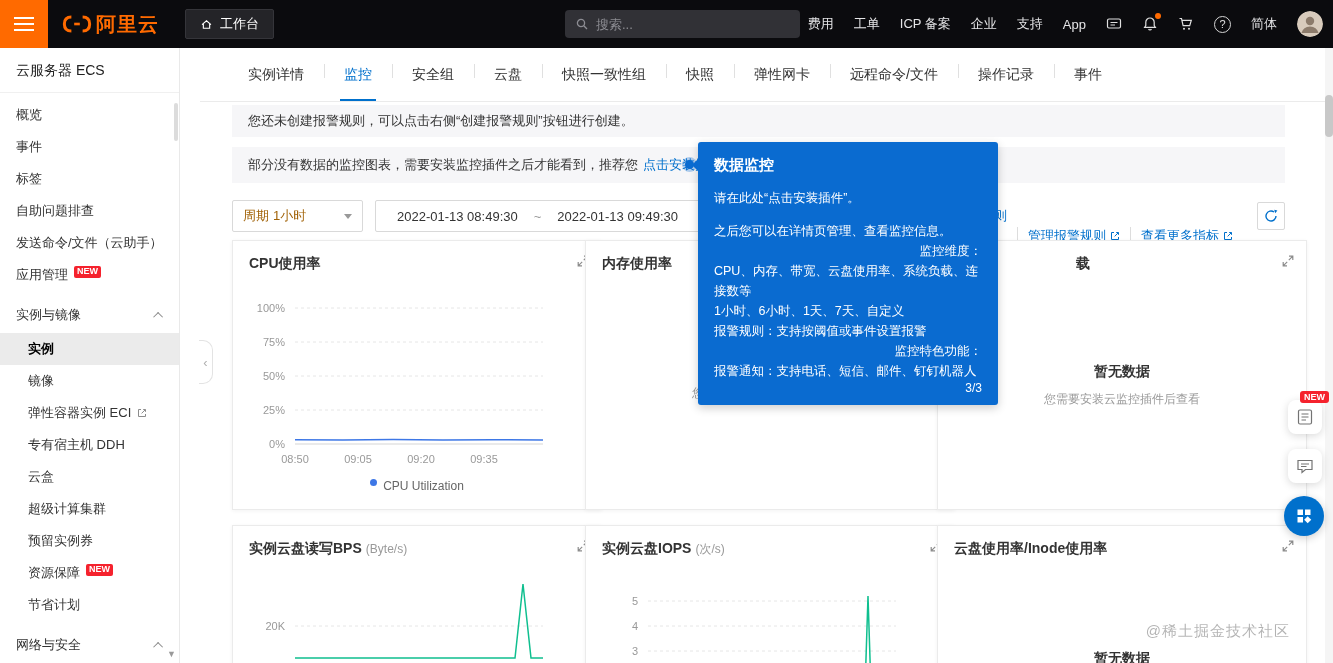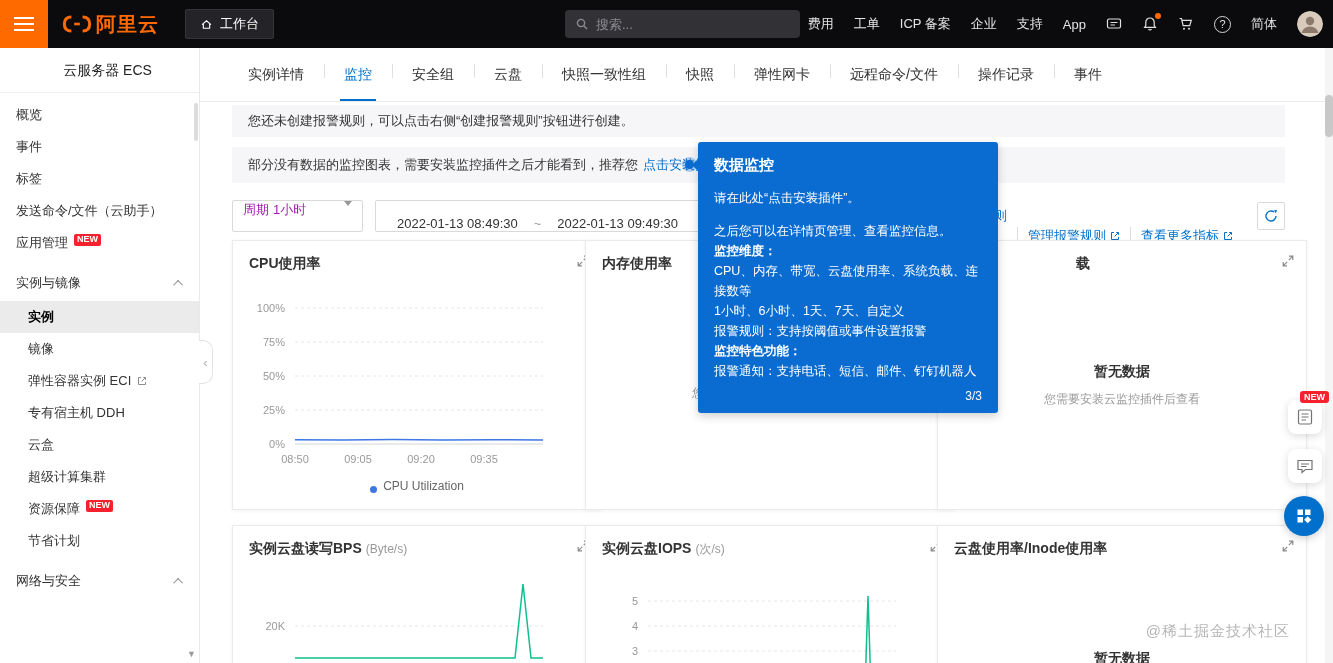--- a/index.html
+++ b/index.html
@@ -18,21 +18,21 @@
   .search-input{background:transparent;border:none;outline:none;color:#ddd;font-size:13px;width:180px;font-family:inherit;}
   .search-input::placeholder{color:#8d8d93;}
   .top-right{position:absolute;right:10px;top:0;height:48px;display:flex;align-items:center;gap:20px;color:#e4e4e6;font-size:13px;}
   .tnav{cursor:pointer;white-space:nowrap;}
   .ticon{position:relative;display:flex;align-items:center;cursor:pointer;}
   .dot{position:absolute;top:-3px;right:-3px;width:6px;height:6px;background:#ff6a00;border-radius:50%;}
   .helpc{width:17px;height:17px;border:1px solid #d5d5d5;border-radius:50%;display:flex;align-items:center;justify-content:center;font-size:11px;color:#e0e0e0;cursor:pointer;}
   .avatar{width:26px;height:26px;border-radius:50%;overflow:hidden;cursor:pointer;display:flex;}
 
   
-  .sidebar{position:absolute;top:48px;left:0;width:200px;bottom:0;background:#fff;border-right:1px solid #e9e9e9;z-index:10;text-align:center;}
+  .sidebar{position:absolute;top:48px;left:0;width:180px;bottom:0;background:#fff;border-right:1px solid #e9e9e9;z-index:10;}
   .sb-title{height:45px;line-height:45px;padding-left:16px;font-size:14px;color:#222;border-bottom:1px solid #f0f0f0;}
   .sb-list{padding-top:6px;}
   .sb-item{height:32px;display:flex;align-items:center;gap:6px;padding-left:16px;font-size:13px;color:#333;cursor:pointer;white-space:nowrap;}
   .sb-sub{padding-left:28px;}
   .sb-item.active{background:#ebebeb;font-weight:bold;color:#000;}
   .sb-group{height:36px;margin-top:6px;padding:0 16px;font-size:13px;color:#333;display:flex;justify-content:space-between;align-items:center;cursor:pointer;}
   .badge-new{display:inline-block;padding:1px 3px;font-size:9px;line-height:1.1;color:#fff;background:#f5222d;border-radius:2px;font-weight:bold;transform:translateY(-3px);}
   .chev{display:inline-block;width:7px;height:7px;border-left:1.4px solid #8c8c8c;border-top:1.4px solid #8c8c8c;transform:rotate(45deg) translateY(2px);}
   .sb-scroll{position:absolute;right:1px;top:55px;width:4px;height:38px;background:#dcdcdc;border-radius:2px;cursor:pointer;}
   .sb-down{position:absolute;right:3px;bottom:4px;font-size:9px;color:#9a9a9a;cursor:pointer;}
@@ -46,23 +46,23 @@
   .tab.active{color:#0070cc;}
   .tab.active::after{content:"";position:absolute;left:16px;right:16px;bottom:0;height:2px;background:#0070cc;}
 
   .notice{position:absolute;left:32px;width:1053px;background:#f6f6f8;font-size:13px;color:#333;display:flex;align-items:center;padding:0 16px;}
   .notice1{top:57px;height:32px;}
   .notice2{top:99px;height:36px;}
   .blue{color:#0070cc;}
   .notice2 a{margin-left:5px;}
 
   .toolbar{position:absolute;top:152px;left:32px;width:1053px;height:32px;}
-  .period{position:absolute;left:0;top:0;width:131px;height:32px;border:1px solid #d9d9d9;border-radius:2px;display:flex;padding:0 10px;font-size:13px;gap:4px;color:#a21caf;cursor:pointer;background:#fff;}
+  .period{position:absolute;left:0;top:0;width:131px;height:32px;border:1px solid #d9d9d9;border-radius:2px;display:flex;align-items:center;padding:0 10px;font-size:13px;gap:4px;color:#a16207;cursor:pointer;background:#fff;}
   .caret{margin-left:auto;width:0;height:0;border-left:4px solid transparent;border-right:4px solid transparent;border-top:5px solid #999;}
-  .daterange{position:absolute;left:143px;top:0;width:325px;height:32px;border:1px solid #d9d9d9;border-radius:2px;display:flex;align-items:flex-end;justify-content:center;gap:16px;font-size:13px;color:#333;cursor:pointer;background:#fff;}
+  .daterange{position:absolute;left:143px;top:0;width:325px;height:32px;border:1px solid #d9d9d9;border-radius:2px;display:flex;align-items:center;justify-content:center;gap:16px;font-size:13px;color:#333;cursor:pointer;background:#fff;}
   .daterange .sep{color:#999;}
   .tb-links{position:absolute;right:42px;top:0;height:32px;display:flex;align-items:center;font-size:13px;}
   .tb-links a{color:#0070cc;display:flex;align-items:center;gap:4px;padding:0 10px;}
   .tb-links a + a{border-left:1px solid #ddd;margin-top:40px;}
   .refresh{position:absolute;right:0;top:2px;width:28px;height:28px;border:1px solid #d9d9d9;border-radius:2px;display:flex;align-items:center;justify-content:center;background:#fff;cursor:pointer;}
 
   
   .card{position:absolute;width:370px;background:#fff;border:1px solid #ebebeb;box-shadow:0 1px 4px rgba(0,0,0,0.05);}
   .c1{left:32px;top:192px;height:270px;}
   .c2{left:385px;top:192px;height:270px;}
@@ -73,36 +73,36 @@
   .card-title{position:absolute;left:16px;top:14px;font-size:14px;font-weight:bold;color:#333;white-space:nowrap;}
   .c3 .card-title{left:138px;}
   .card-unit{font-weight:normal;font-size:12px;color:#999;margin-left:4px;}
   .card-expand{position:absolute;right:12px;top:14px;cursor:pointer;display:flex;}
   .chart-svg{position:absolute;left:0;top:50px;}
   .chart-svg2{position:absolute;left:0;top:45px;}
   .yt{font-size:11px;fill:#999;text-anchor:end;}
   .xt{font-size:11px;fill:#999;text-anchor:middle;}
   .grid{stroke:#e6e6e6;stroke-dasharray:3 3;}
   .axis{stroke:#d5d5d5;}
-  .legend{position:absolute;left:0;right:0;top:238px;display:flex;justify-content:center;align-items:flex-end;gap:6px;font-size:12px;color:#666;}
+  .legend{position:absolute;left:0;right:0;top:238px;display:flex;justify-content:center;align-items:flex-start;gap:6px;font-size:12px;color:#666;}
   .legend-dot{width:7px;height:7px;border-radius:50%;background:#3d77e6;}
   .empty-title{position:absolute;left:0;right:0;text-align:center;font-size:14px;font-weight:bold;color:#333;}
   .empty-hint{position:absolute;left:0;right:0;text-align:center;font-size:12px;color:#999;}
   .c3 .empty-title{top:122px;}
   .c3 .empty-hint{top:150px;}
   .c2 .empty-hint{top:144px;}
   .c6 .empty-title{top:124px;}
 
   
   .tooltip{position:absolute;left:498px;top:94px;width:300px;background:#0a6bd0;border-radius:3px;color:#fff;padding:14px 16px 10px;z-index:40;box-shadow:0 3px 10px rgba(0,0,0,0.2);}
   .tt-title{font-size:15px;font-weight:bold;margin-bottom:13px;}
   .tt-line{font-size:12.5px;line-height:20px;}
   .tt-p1{margin-bottom:13px;}
-  .tt-b{font-weight:bold;}
-  .tt-step{text-align:right;font-size:12px;margin-top:8px;}
+  .tt-b{font-weight:normal;text-align:right;}
+  .tt-step{text-align:right;font-size:12px;}
   .tt-arrow{position:absolute;left:-6px;top:17px;width:0;height:0;border-top:6px solid transparent;border-bottom:6px solid transparent;border-right:6px solid #0a6bd0;}
   .beacon{position:absolute;left:-13px;top:18px;width:9px;height:9px;border-radius:50%;background:#0a6bd0;box-shadow:0 0 0 3px rgba(10,107,208,0.3);}
 
   
   .fw{position:absolute;right:11px;width:34px;height:34px;background:#fff;border-radius:8px;box-shadow:0 2px 8px rgba(0,0,0,0.15);display:flex;align-items:center;justify-content:center;z-index:60;cursor:pointer;}
   .fw1{top:400px;}
   .fw2{top:449px;}
   .fw-new{position:absolute;right:4px;top:391px;background:#f5222d;color:#fff;font-size:9px;font-weight:bold;padding:1px 4px;border-radius:3px;z-index:61;}
   .fw3{position:absolute;right:9px;top:496px;width:40px;height:40px;border-radius:50%;background:#0070cc;box-shadow:0 2px 8px rgba(0,0,0,0.2);display:flex;align-items:center;justify-content:center;z-index:60;cursor:pointer;}
   .v-scroll{position:absolute;right:0;top:48px;bottom:0;width:8px;background:#f5f5f5;z-index:55;}
@@ -177,40 +177,42 @@
     </span>
   </div>
 </div>
 
 <div class="sidebar">
   <div class="sb-title">云服务器 ECS</div>
   <div class="sb-list">
     <div class="sb-item">概览</div>
     <div class="sb-item">事件</div>
     <div class="sb-item">标签</div>
+    <div class="sb-item">自助问题排查</div>
     <div class="sb-item">发送命令/文件（云助手）</div>
     <div class="sb-item">
       <span>应用管理</span>
       <span class="badge-new">NEW</span>
     </div>
     <div class="sb-group">
       <span>实例与镜像</span>
       <i class="chev"></i>
     </div>
     <div class="sb-item sb-sub active">实例</div>
     <div class="sb-item sb-sub">镜像</div>
     <div class="sb-item sb-sub">
       <span>弹性容器实例 ECI</span>
       <svg width="10" height="10" viewBox="0 0 10 10">
           <path d="M4 1.5H1.5v7h7V6M6.2 1.5h2.3v2.3M8.3 1.7 4.6 5.4" fill="none" stroke="#8c8c8c" stroke-width="1"></path>
         </svg>
     </div>
     <div class="sb-item sb-sub">专有宿主机 DDH</div>
     <div class="sb-item sb-sub">云盒</div>
     <div class="sb-item sb-sub">超级计算集群</div>
+    <div class="sb-item sb-sub">预留实例券</div>
     <div class="sb-item sb-sub">
       <span>资源保障</span>
       <span class="badge-new">NEW</span>
     </div>
     <div class="sb-item sb-sub">节省计划</div>
     <div class="sb-group">
       <span>网络与安全</span>
       <i class="chev"></i>
     </div>
   </div>

